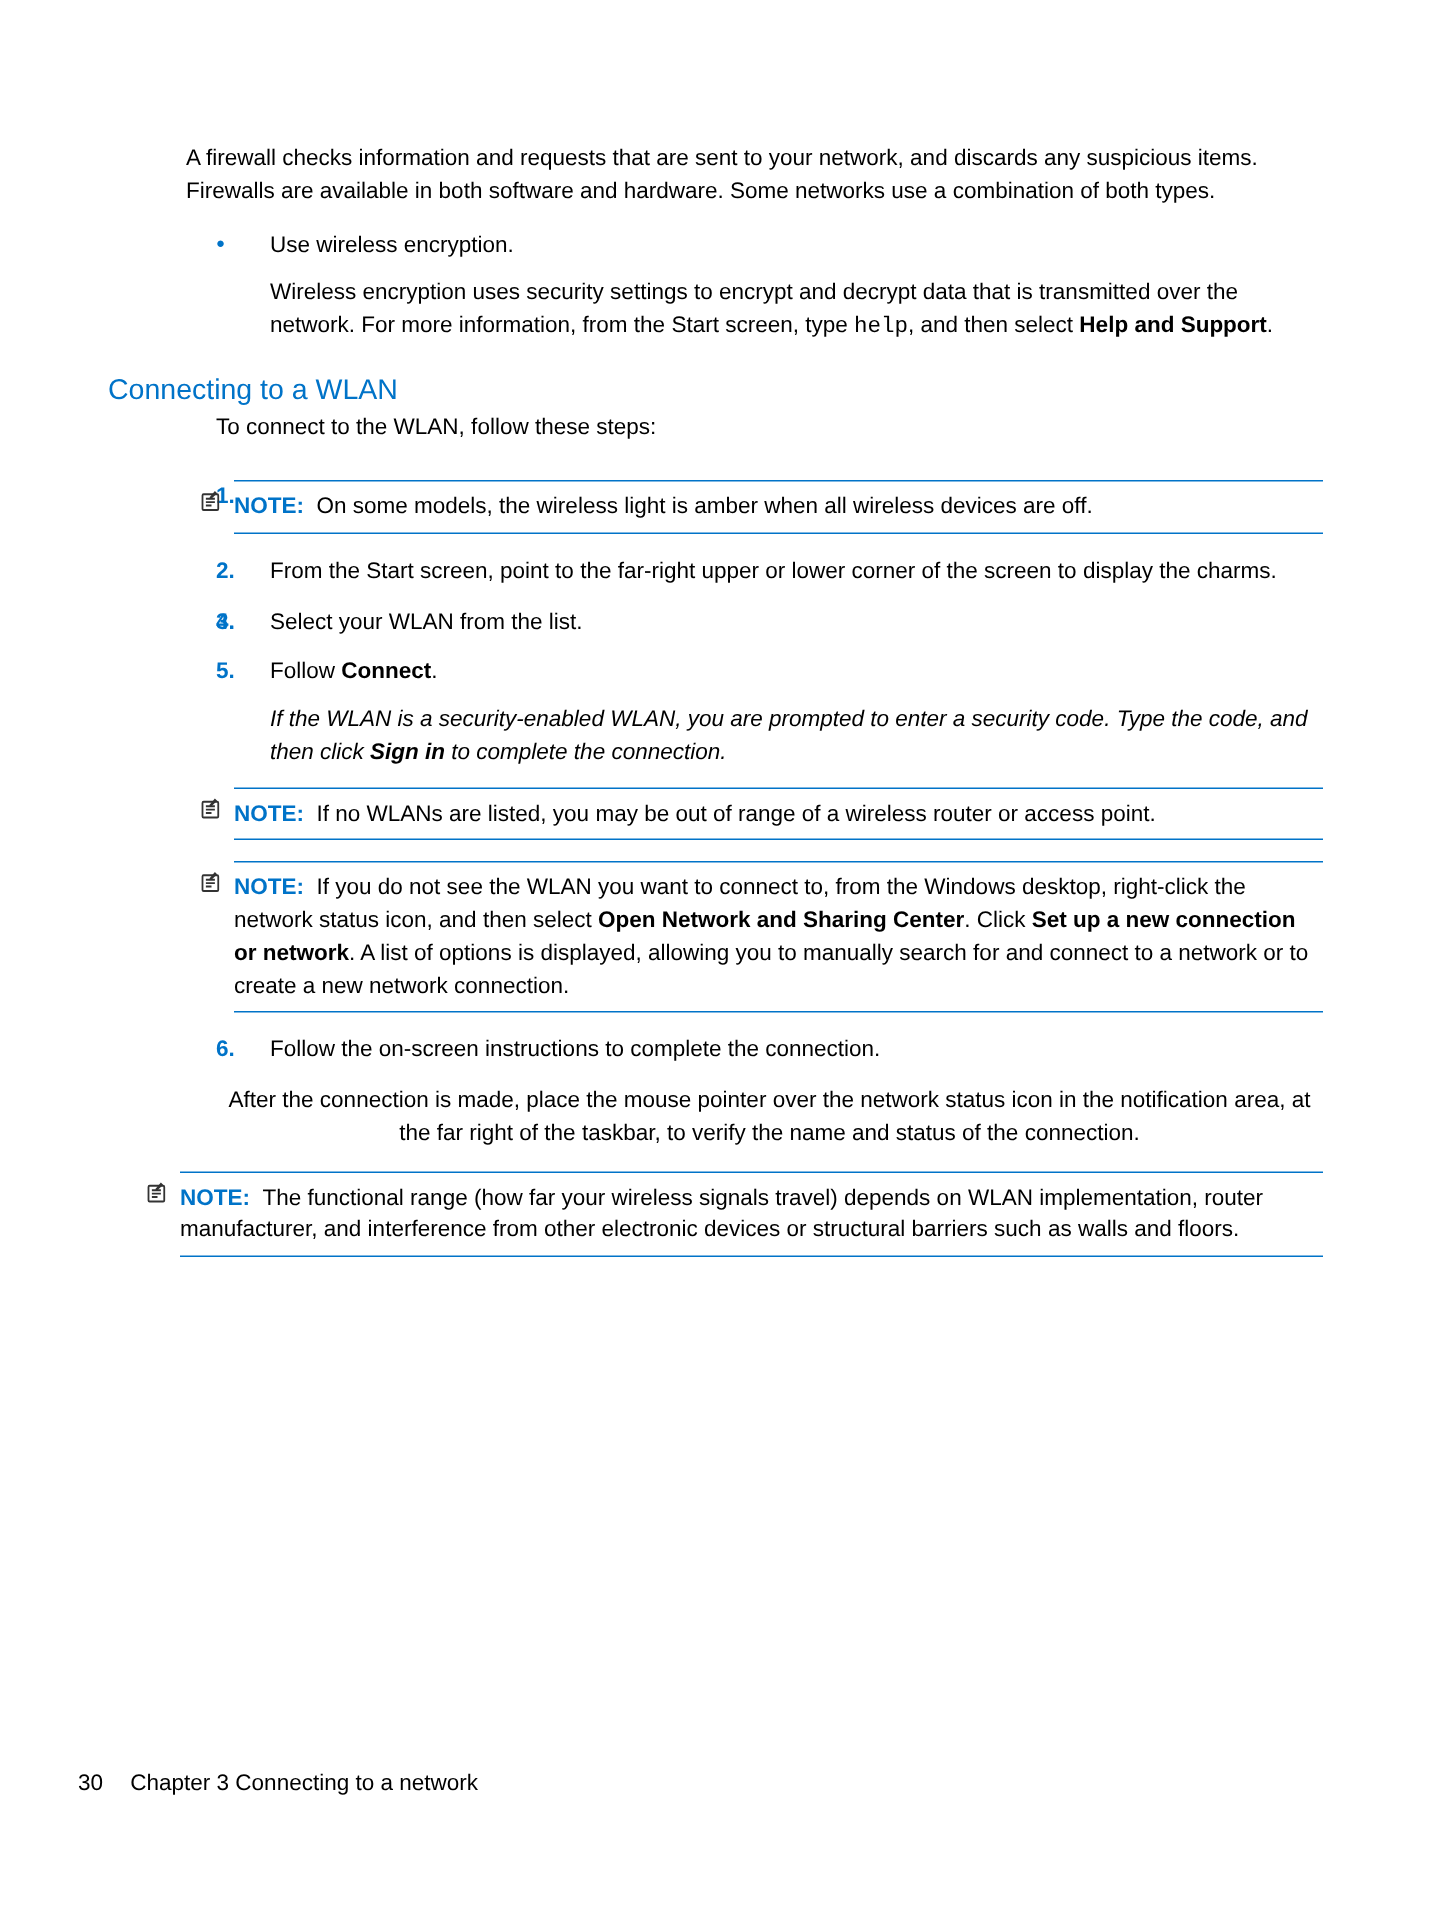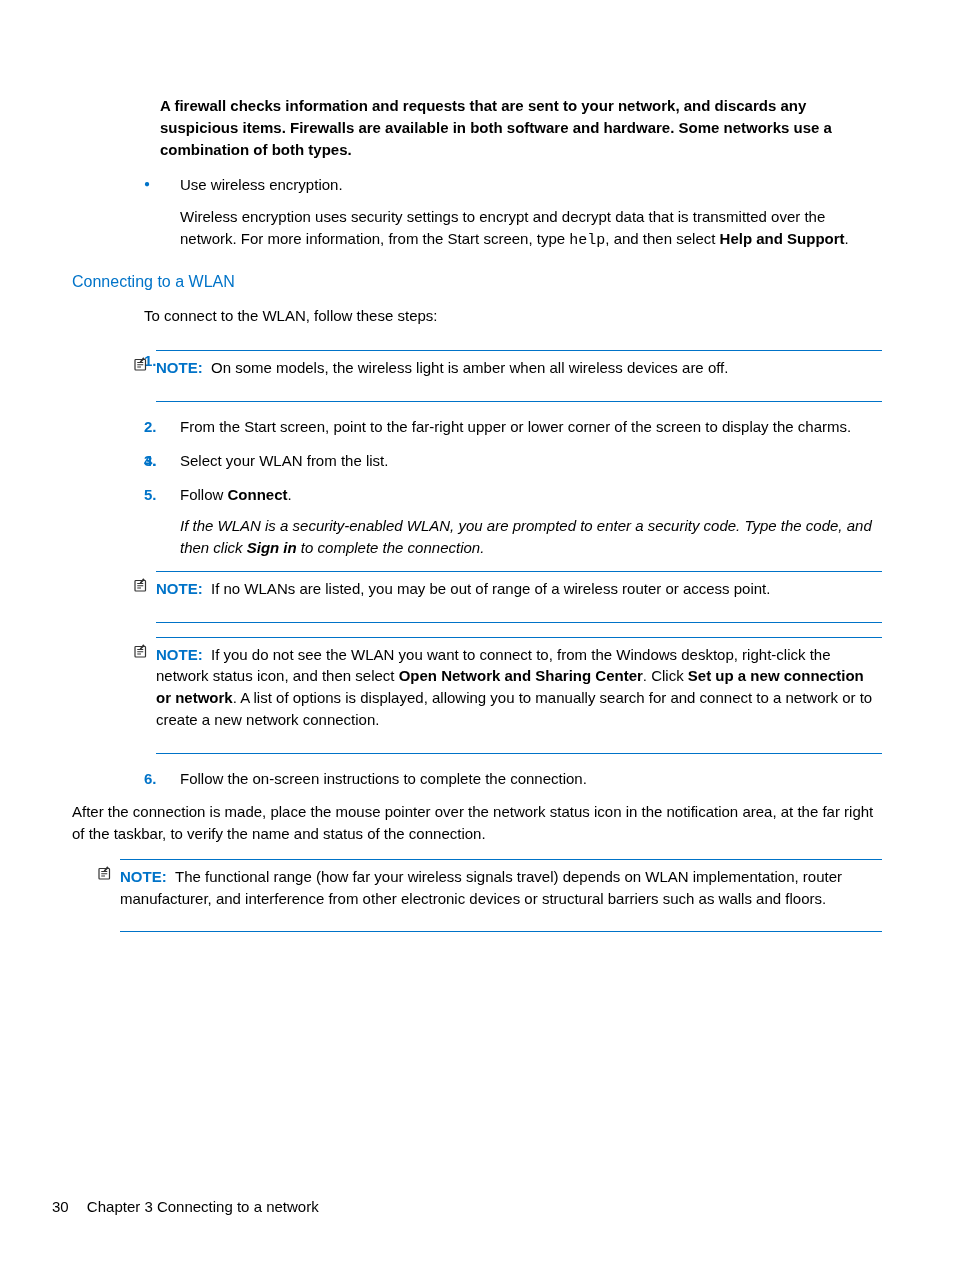--- a/index.html
+++ b/index.html
@@ -10,22 +10,21 @@
     color: #000;
     background: #fff;
     width: 954px;
     height: 1270px;
     position: relative;
   }
   .page {
     padding: 95px 72px 0 72px;
   }
   .body-indent {
-    margin-left: 88px;
-    font-weight: bold;
+    margin-left: 52px;
   }
   .para {
     margin-bottom: 14px;
   }
   .bullet-list {
     list-style: none;
     margin-left: 68px;
     margin-bottom: 10px;
   }
   .bullet-list > li {
@@ -39,23 +38,23 @@
     left: 4px;
     top: 3px;
     color: #0073c8;
     font-size: 10px;
   }
   .bullet-body {
     margin-top: 10px;
   }
   .section-heading {
     color: #0073c8;
-    font-size: 16px;
+    font-size: 19px;
     font-weight: normal;
-    margin: 18px 0 12px 0;
+    margin: 18px 0 0 0;
   }
   .intro {
     margin-left: 72px;
     margin-bottom: 24px;
   }
   .ol {
     list-style: none;
     margin-left: 72px;
   }
   .ol > li {
@@ -70,50 +69,52 @@
     color: #0073c8;
     font-weight: bold;
   }
   .step-body {
     margin-top: 10px;
     font-style: italic;
   }
   .note-block {
     border-top: 1px solid #0073c8;
     border-bottom: 1px solid #0073c8;
-    padding: 6px 0 22px 0;
+    padding: 6px 0 6px 0;
     margin: 10px 0 14px 84px;
     position: relative;
   }
   .note-block.outer {
     margin-left: 48px;
   }
   .note-icon {
     position: absolute;
     left: -24px;
     top: 4px;
   }
   .note-icon svg { display: block; }
   .note-label {
     color: #0073c8;
     font-weight: bold;
   }
   .note-text {
     display: inline;
   }
   .after-para {
+    margin-left: 72px;
     margin-bottom: 14px;
+    text-align: center;
   }
   .mono {
     font-family: "Courier New", Courier, monospace;
   }
   b { font-weight: bold; }
   .footer {
     position: absolute;
-    bottom: 52px;
+    bottom: 70px;
     left: 52px;
     font-size: 15px;
   }
   .footer .pn { margin-right: 14px; }
 </style>
 </head>
 <body>
 
 <div class="page">
 

